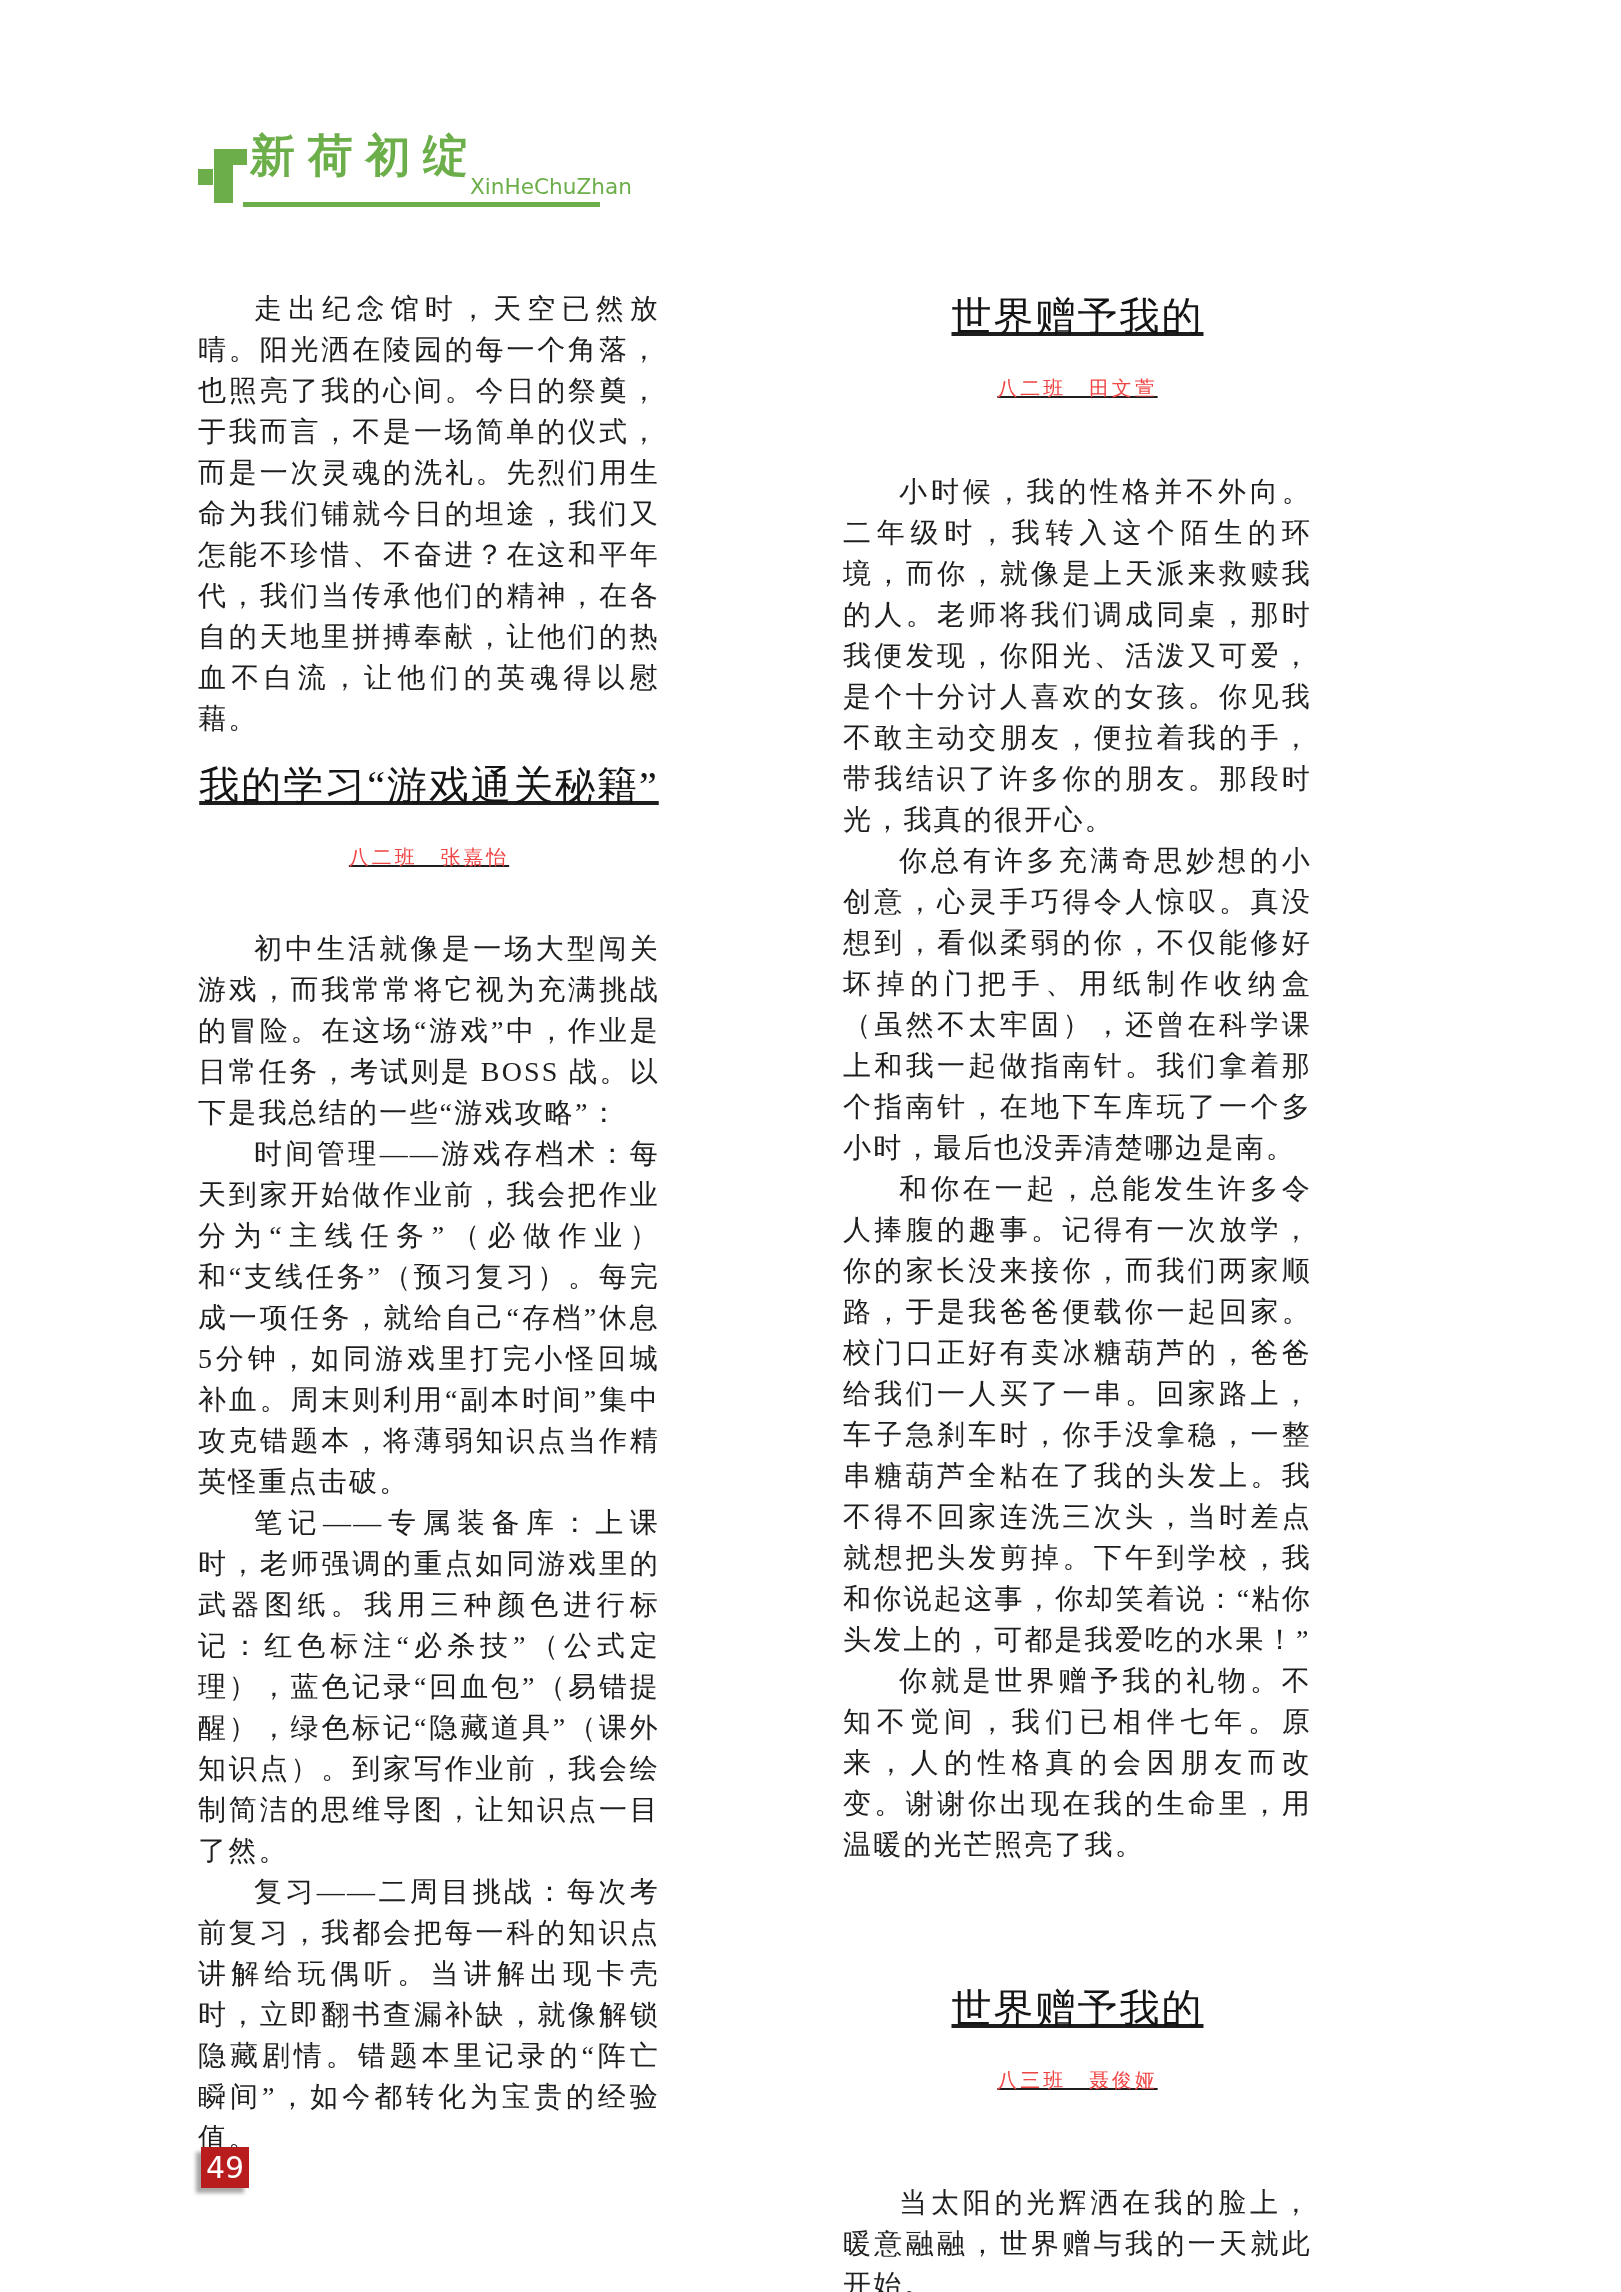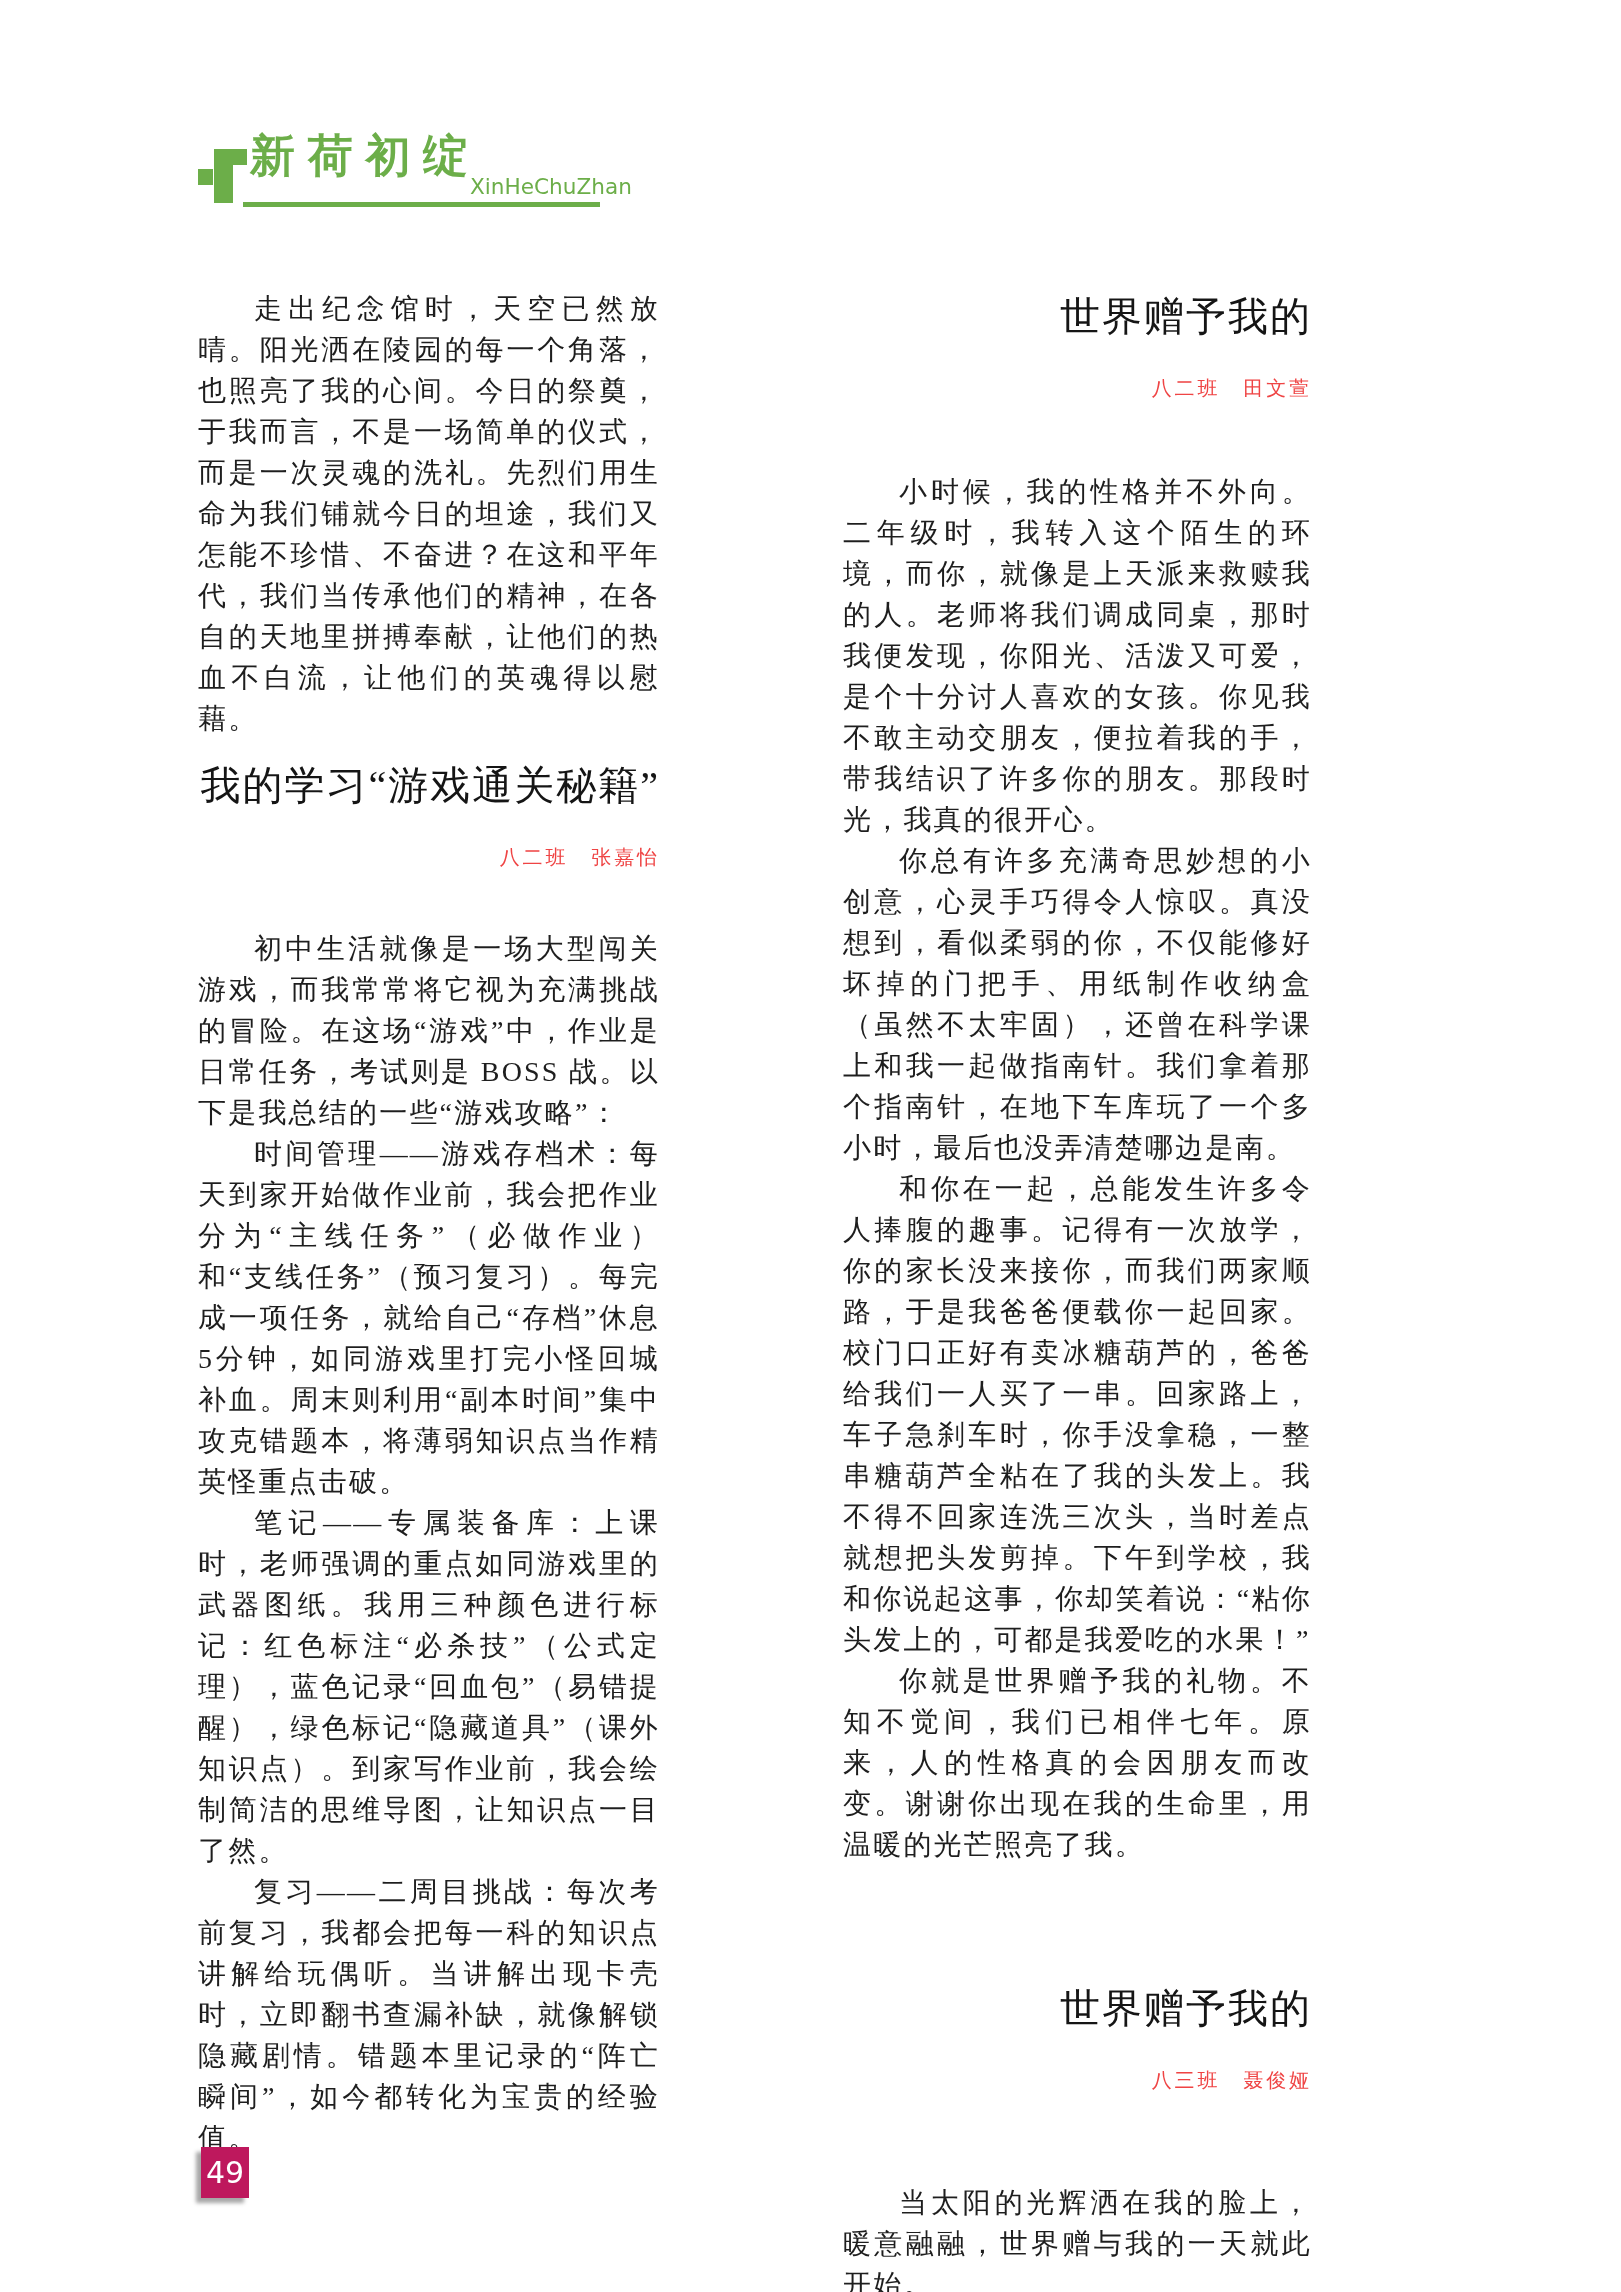--- a/index.html
+++ b/index.html
@@ -26,35 +26,35 @@
   }
   .header-rule{position:absolute;left:243px;top:202px;width:357px;height:4.9px;background:#6cae49;}
   
   .col{position:absolute;top:288px;}
   .col-left{left:198px;width:462px;}
   .col-right{left:843px;width:469px;}
   .body-p{
     margin:0;font-size:28px;line-height:41px;letter-spacing:2.2px;
     text-indent:2em;text-align:justify;text-justify:inter-ideograph;
   }
-  .article-head{text-align:right;}
+  .article-head{text-align:center;text-decoration:underline;}
   .article-title{
     margin:0;font-size:40px;font-weight:500;letter-spacing:2px;
     line-height:1.25;color:#151515;
   }
   .article-author{
     margin:33px 0 0 0;font-size:20px;letter-spacing:2.9px;color:#ef4444;
   }
   .head-mid{margin-top:21.6px;margin-bottom:57px;}          
   .head-first{margin-top:3.9px;margin-bottom:69px;}         
   .head-second{margin-top:119px;margin-bottom:88px;}      
   
   .page-num{
-    position:absolute;left:201px;top:2147px;width:48px;height:51px;
-    background:#be185d;color:#ffffff;
+    position:absolute;left:201px;top:2147px;width:48px;height:41px;
+    background:#b91c1c;color:#ffffff;
     font-family:"DejaVu Sans","Liberation Sans",sans-serif;font-size:30px;
     display:flex;align-items:center;justify-content:center;
     box-shadow:-4.9px 4.9px 3.9px rgba(0,0,0,0.35);
   }
 </style>
 </head>
 <body>
 
 <div>
   <span class="logo-block logo-sq-left"></span>

